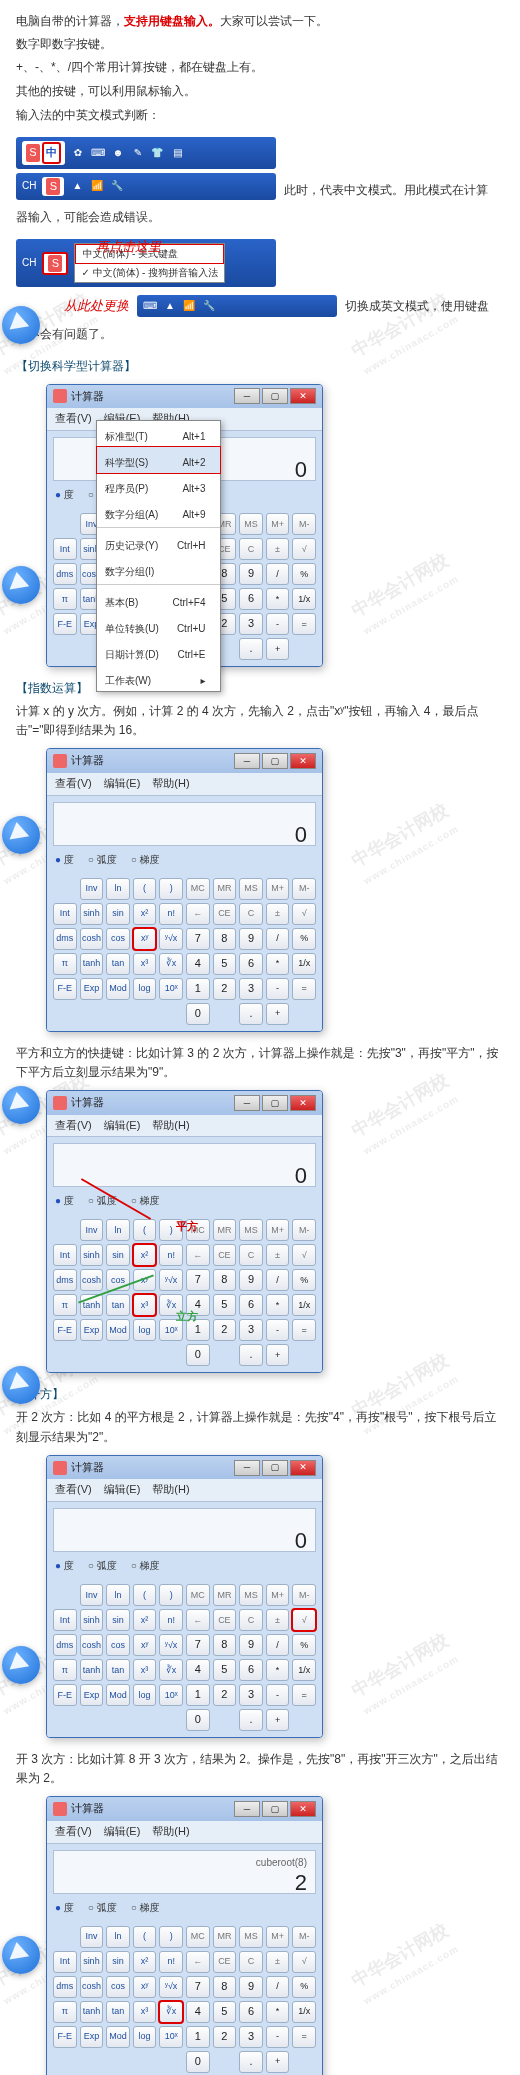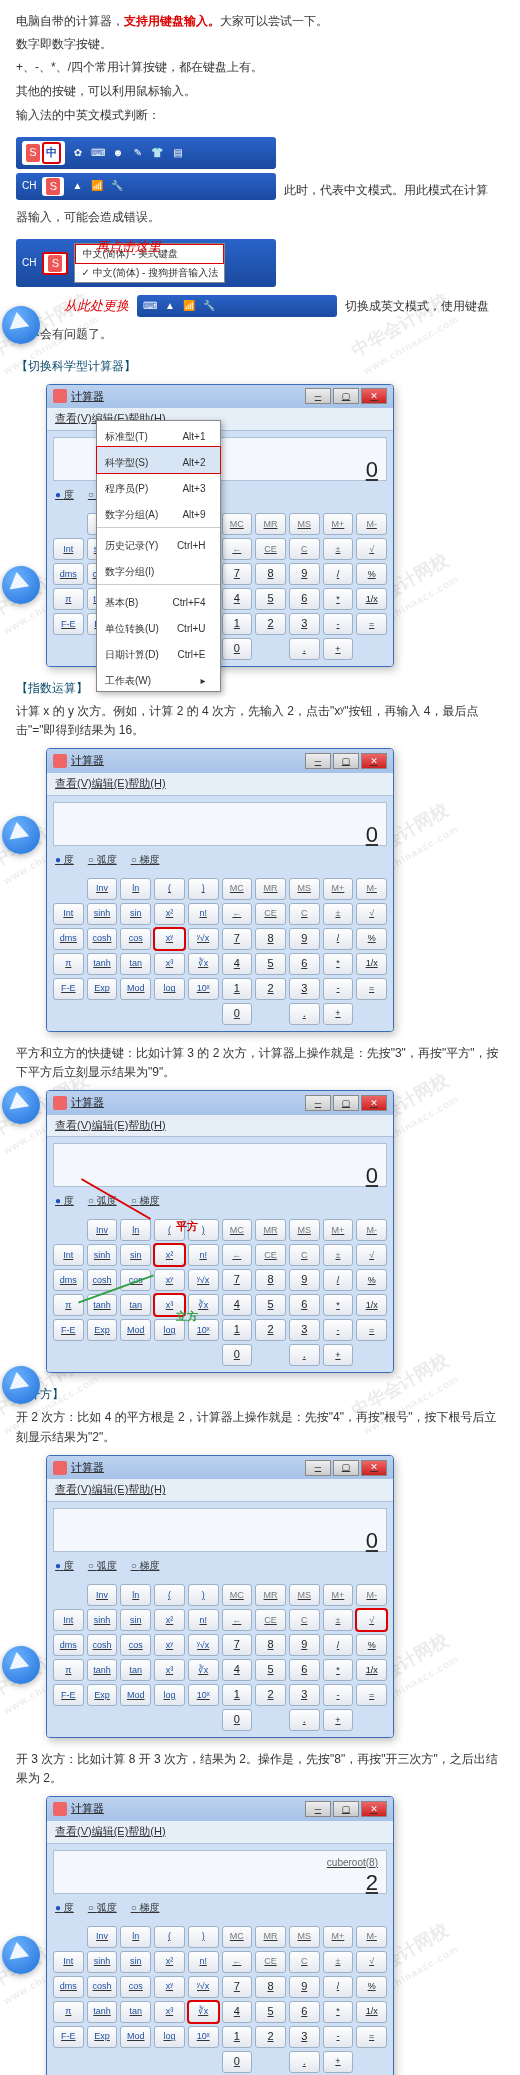--- a/index.html
+++ b/index.html
@@ -49,21 +49,21 @@
     display: inline-block;
     width: 14px; height: 14px;
     text-align: center;
     line-height: 14px;
     font-size: 10px;
     color: #fff;
   }
   .ime-label-red { color:#d00; font-size:13px;font-style:italic; }
 
   
-  .calc-wrap { margin: 8px 0 12px 30px; width: 348px; position: relative; text-decoration: underline; }
+  .calc-wrap { margin: 8px 0 12px 30px; width: 277px; position: relative; }
   .win {
     border: 1px solid #3a6db5;
     border-radius: 4px;
     overflow: hidden;
     box-shadow: 2px 3px 8px rgba(0,0,0,.25);
     background: #cfe0f5;
   }
   .titlebar {
     background: linear-gradient(#bcd2ef, #a7c2e8);
     display: flex;
@@ -84,20 +84,21 @@
     background: linear-gradient(#eee,#ccc);
     border: 1px solid #888;
     margin-left: 2px;
     font-size: 9px;
     display: flex; align-items: center; justify-content: center;
   }
   .winbtn.close { background: linear-gradient(#e66,#c22); color:#fff; }
   .menubar {
     background: #e6eef8;
     display: flex;
+    gap: 12px;
     padding: 2px 8px;
     font-size: 11px;
     border-bottom: 1px solid #b0c0d8;
   }
   .display {
     background: #f4f8fd;
     margin: 6px;
     border: 1px solid #b0c0d8;
     height: 44px;
     text-align: right;

